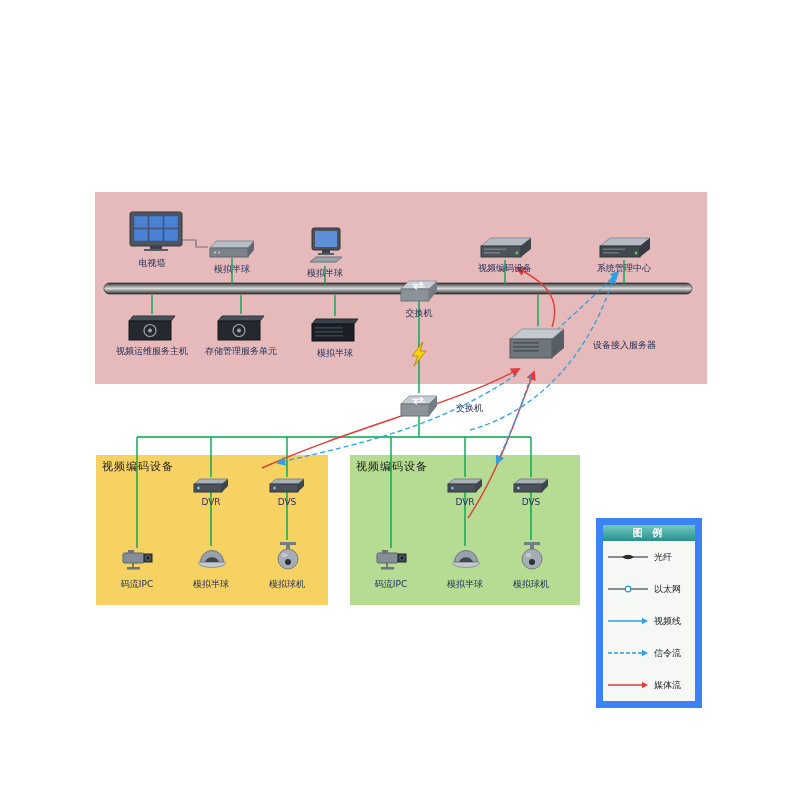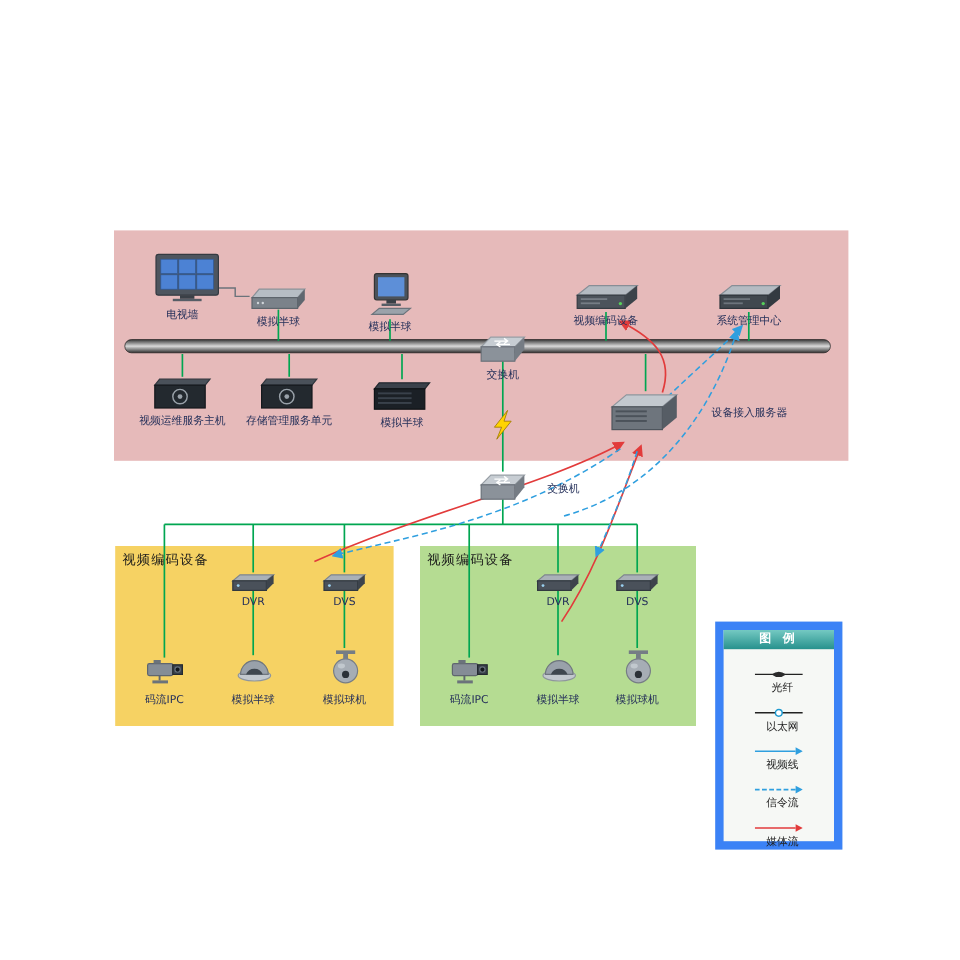--- a/index.html
+++ b/index.html
@@ -13,21 +13,21 @@
   .wires{position:absolute;left:0;top:0;pointer-events:none;}
   .icon{position:absolute;}
   .lbl{position:absolute;font-size:9px;line-height:1.15;color:#25305a;text-align:center;white-space:nowrap;}
   .lbl.left{text-align:right;}
   .diagram-title{position:absolute;left:505px;top:200px;width:200px;text-align:center;
     font-size:15px;font-weight:bold;color:#111;letter-spacing:2px;}
   .zone-title{position:absolute;font-size:11px;font-weight:normal;color:#1a1a1a;letter-spacing:1px;}
   .legend{position:absolute;left:596px;top:518px;width:106px;background:#f6f8f5;border:7px solid #3b82f6;}
   .legend-head{height:16px;line-height:16px;text-align:center;color:#fff;font-size:10px;font-weight:bold;
     letter-spacing:3px;background:linear-gradient(#74c9c2,#27918d);}
-  .legend-row{display:flex;align-items:center;height:13px;padding:16px 5px;flex-direction:column;}
+  .legend-row{display:flex;align-items:center;height:13px;padding:16px 5px;}
   .legend-row svg{flex:0 0 auto;}
   .legend-row span{margin-left:6px;font-size:9px;color:#222;white-space:nowrap;}
 </style>
 </head>
 <body>
 
 <div class="canvas">
 
   <div class="box pink"></div>
   <div class="box yellow"></div>

